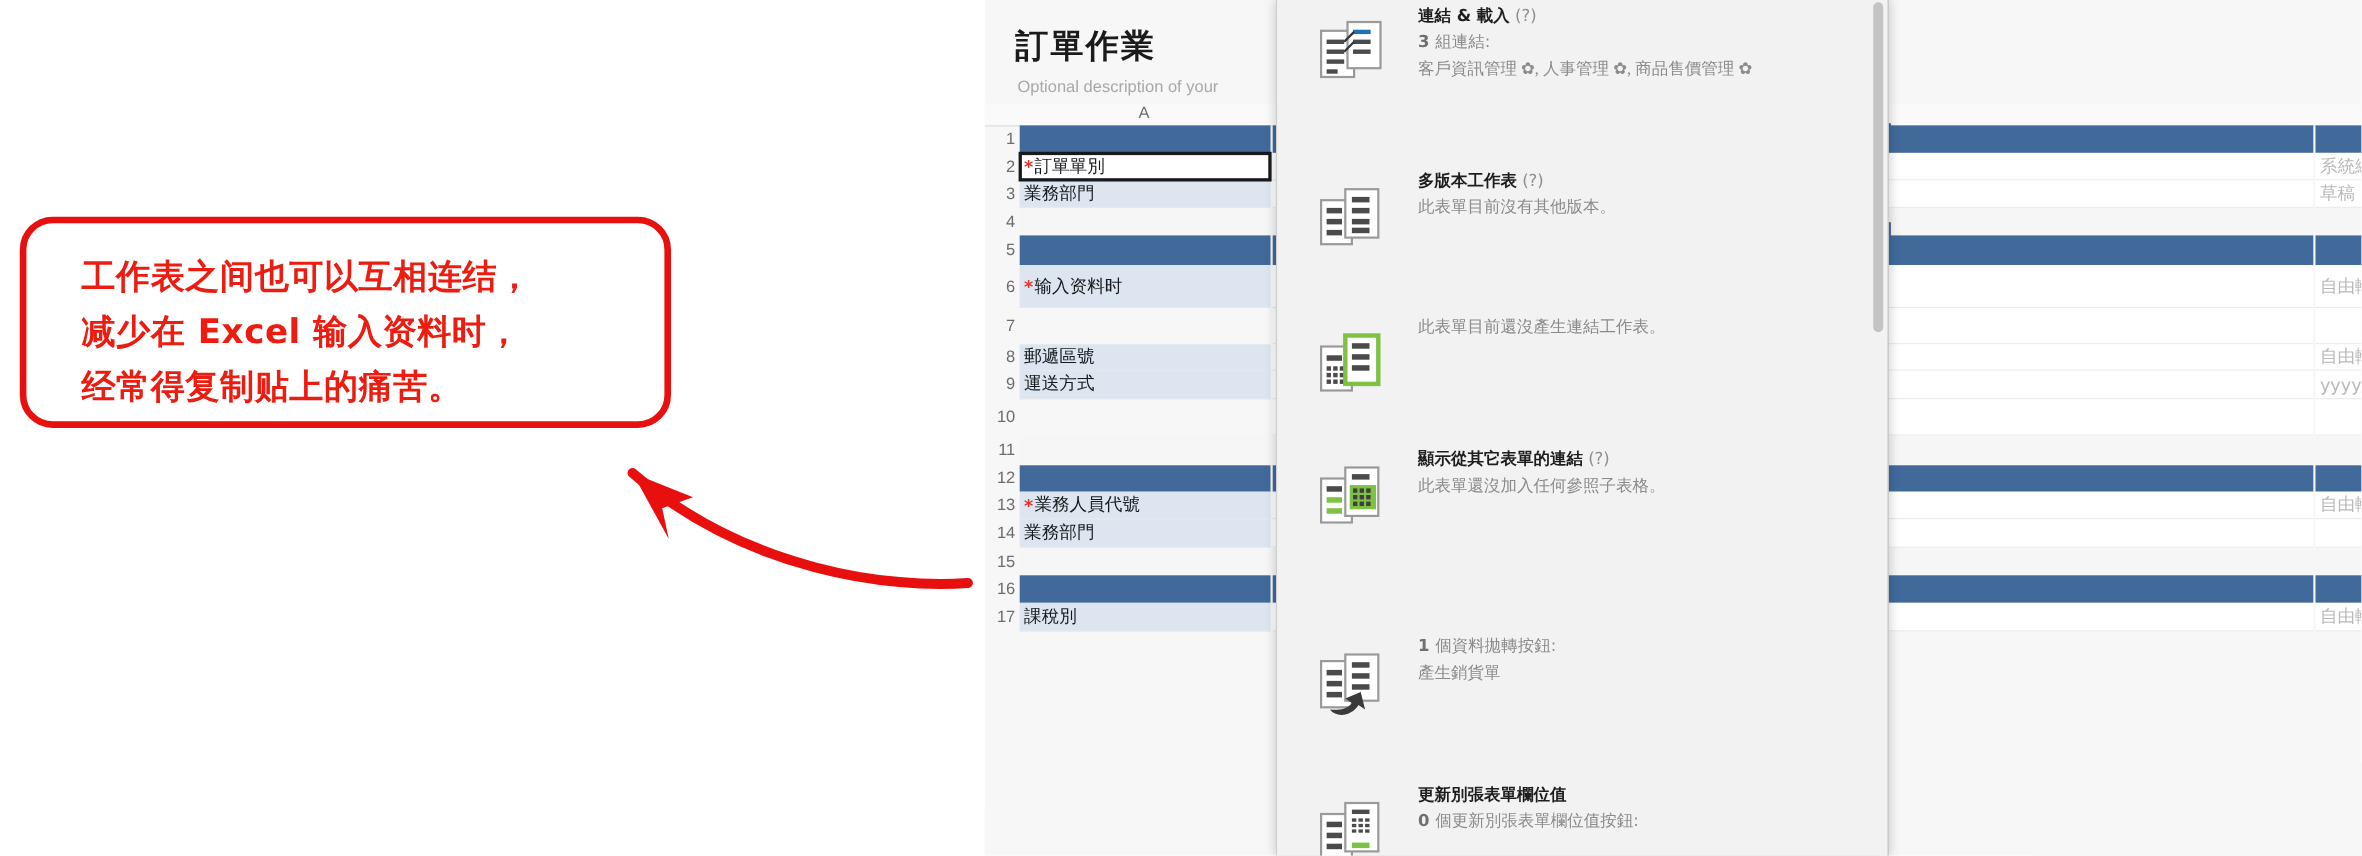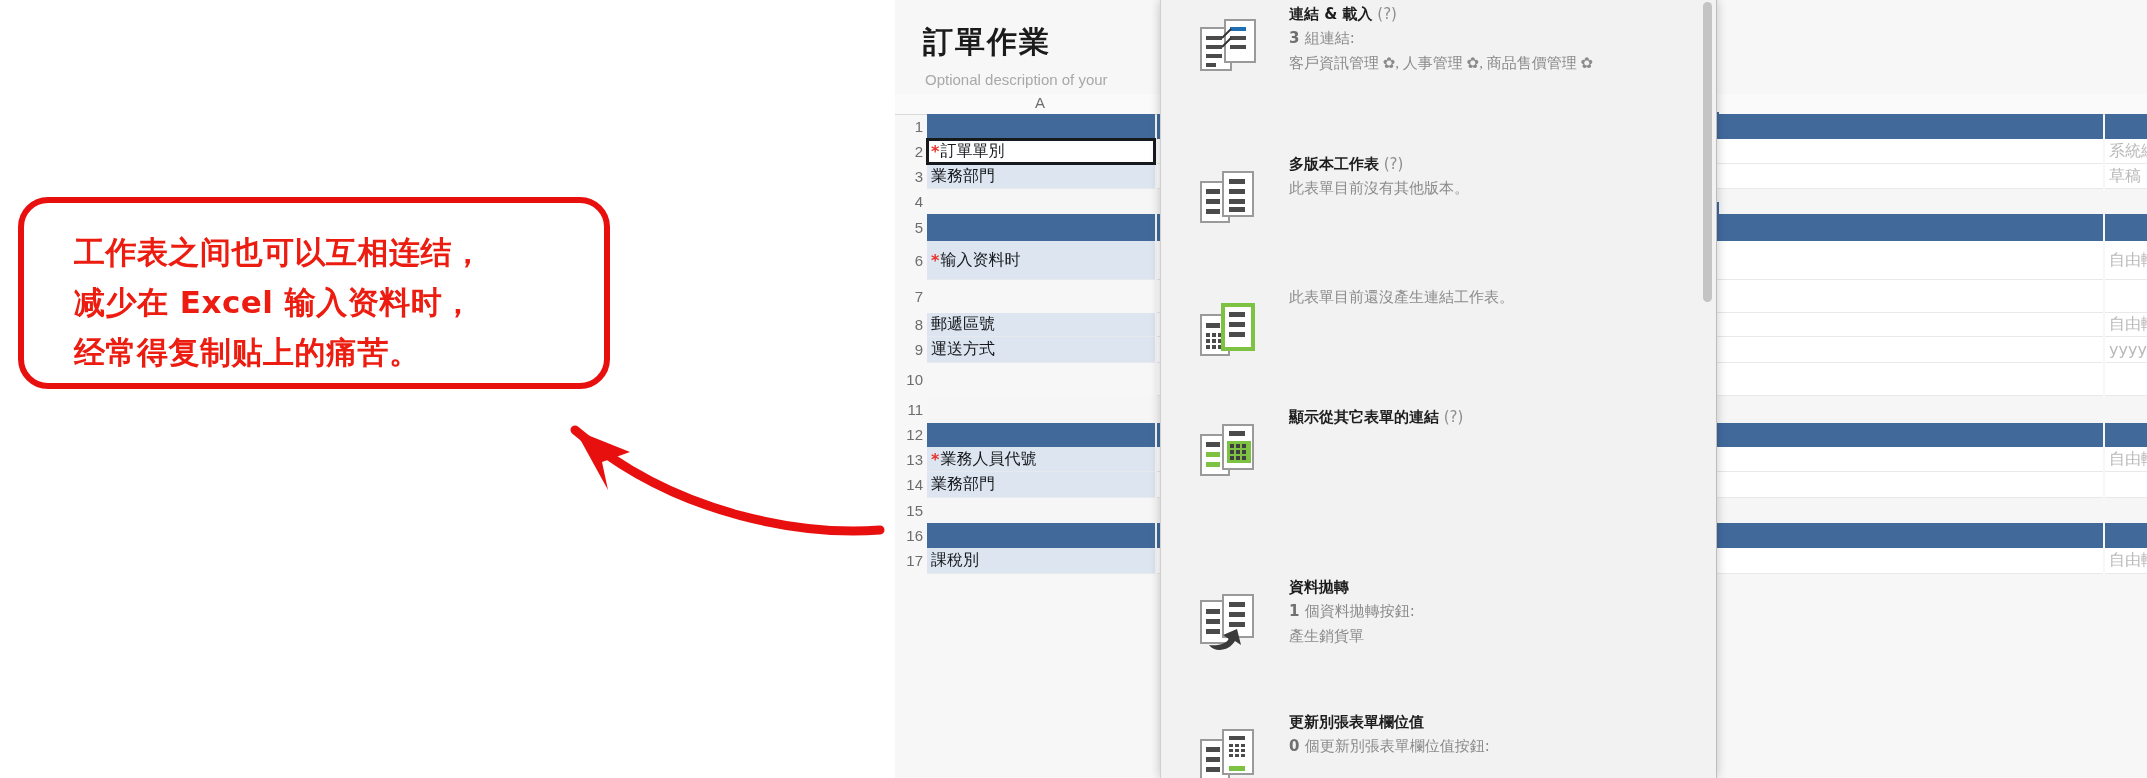--- a/index.html
+++ b/index.html
@@ -509,36 +509,36 @@
             <rect x="51" y="31" width="4" height="4" fill="#3f3f3f"></rect>
             <rect x="39" y="37" width="4" height="4" fill="#3f3f3f"></rect>
             <rect x="45" y="37" width="4" height="4" fill="#3f3f3f"></rect>
             <rect x="51" y="37" width="4" height="4" fill="#3f3f3f"></rect>
             <rect x="39" y="43" width="4" height="4" fill="#3f3f3f"></rect>
             <rect x="45" y="43" width="4" height="4" fill="#3f3f3f"></rect>
             <rect x="51" y="43" width="4" height="4" fill="#3f3f3f"></rect>
           </svg></div>
         <div class="card-body">
           <div class="card-title"><span>顯示從其它表單的連結</span><span class="q"> (?)</span></div>
+          <div class="card-sub"><span>此表單還沒加入任何參照子表格。</span></div>
         </div>
       </div>
       <div class="card" style="top: 575px;">
         <div class="card-icon"><svg viewBox="0 0 72 72" width="72" height="72">
             <rect x="10" y="18" width="28" height="42" fill="#ffffff" stroke="#9a9a9a" stroke-width="2"></rect>
             <rect x="15" y="26" width="14" height="5" fill="#4b4b4b"></rect>
             <rect x="15" y="36" width="14" height="5" fill="#4b4b4b"></rect>
             <rect x="15" y="46" width="14" height="5" fill="#4b4b4b"></rect>
             <rect x="32" y="12" width="30" height="42" fill="#ffffff" stroke="#9a9a9a" stroke-width="2"></rect>
             <rect x="38" y="19" width="16" height="5" fill="#4b4b4b"></rect>
             <rect x="38" y="29" width="16" height="5" fill="#4b4b4b"></rect>
             <rect x="38" y="39" width="16" height="5" fill="#4b4b4b"></rect>
             <path d="M18 62 C 24 70, 38 68, 44 58 L 50 62 L 46 46 L 32 52 L 38 56 C 34 62, 24 63, 18 62 Z" fill="#3a3a3a"></path>
           </svg></div>
         <div class="card-body">
-          <div class="card-title"><span>資料拋轉</span></div>
           <div class="card-sub"><b>1 </b><span>個資料拋轉按鈕:</span></div>
           <div class="card-links">產生銷貨單</div>
         </div>
       </div>
       <div class="card" style="top: 710px;">
         <div class="card-icon"><svg viewBox="0 0 72 72" width="72" height="72">
             <rect x="10" y="22" width="28" height="40" fill="#ffffff" stroke="#9a9a9a" stroke-width="2"></rect>
             <rect x="15" y="29" width="14" height="5" fill="#4b4b4b"></rect>
             <rect x="15" y="39" width="14" height="5" fill="#4b4b4b"></rect>
             <rect x="15" y="49" width="14" height="5" fill="#4b4b4b"></rect>

